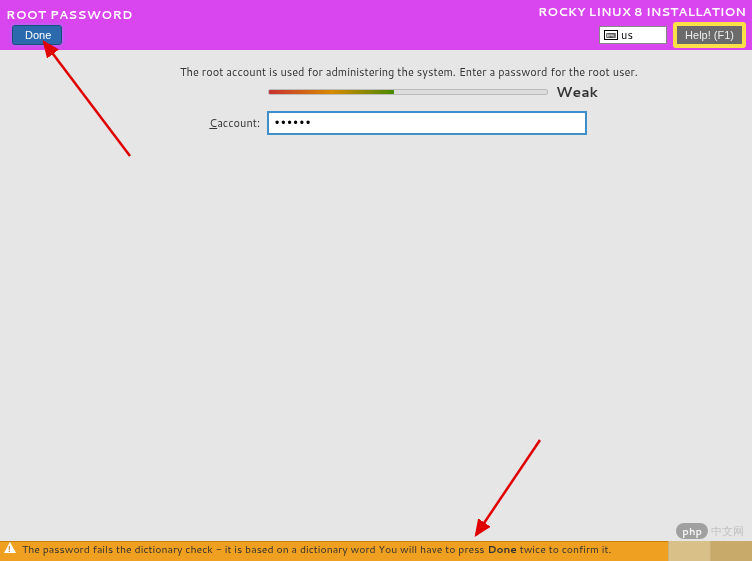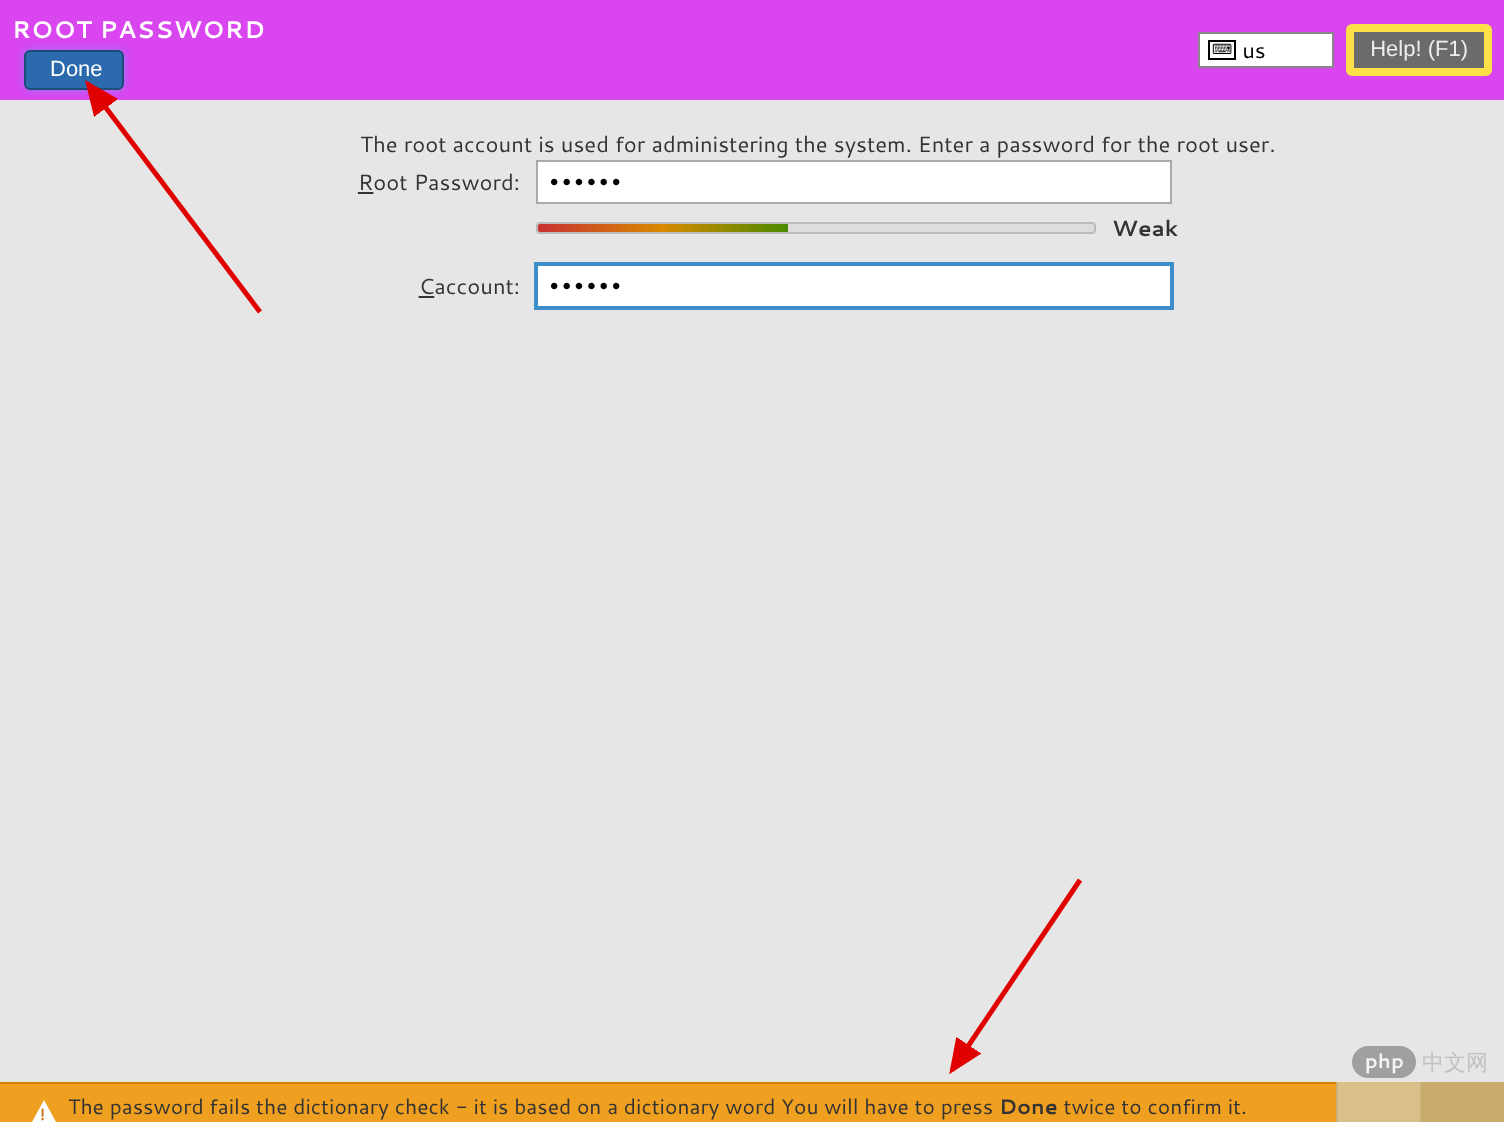--- a/index.html
+++ b/index.html
@@ -68,32 +68,32 @@
       background: #fff;
     }
     .pw-input.focused { border: 1px solid #3d8ec9; outline: 1px solid #3d8ec9; }
     
     .strength-row { display: flex; align-items: center; margin-left: 248px; margin-top: 2px; margin-bottom: 10px; }
     .strength-bar {
       width: 280px; height: 6px; border: 1px solid #bbb; background: #ddd;
       display: flex; overflow: hidden; border-radius: 2px;
     }
     .strength-fill { height: 100%; background: linear-gradient(to right, #c83232, #d88a00, #4a8a00); width: 45%; }
-    .strength-label { font-size: 11px; font-weight: bold; color: #333; margin-left: 8px; }
+    .strength-label { font-size: 14px; font-weight: bold; color: #333; margin-left: 8px; }
     
     .arrow1 { position: absolute; top: 36px; left: 40px; pointer-events: none; }
     .arrow2 { position: absolute; top: 435px; left: 470px; pointer-events: none; }
     
     .warning-bar {
       position: absolute; bottom: 0; left: 0; right: 0;
       background: #f0a020;
       border-top: 1px solid #d08000;
       height: 20px;
-      display: flex; align-items: flex-end;
-      padding: 0 16px;
+      display: flex; align-items: flex-start;
+      padding: 0 4px;
       font-size: 10.5px; color: #333;
       gap: 6px;
     }
     .warn-icon {
       width: 0; height: 0;
       border-left: 6px solid transparent;
       border-right: 6px solid transparent;
       border-bottom: 11px solid #fff;
       position: relative;
     }
@@ -117,37 +117,34 @@
   </style>
 </head>
 <body>
 
 <div class="header">
   <div class="header-left">
     <div class="page-title">ROOT PASSWORD</div>
     <button class="done-btn">Done</button>
   </div>
   <div class="header-right">
+    <div class="install-title">ROCKY LINUX 8 INSTALLATION</div>
     <div class="header-controls">
       <div class="kb-layout">
         <span class="kb-icon">⌨</span>
         <span>us</span>
       </div>
       <button class="help-btn">Help! (F1)</button>
     </div>
   </div>
 </div>
 
 <div class="content">
   <div class="intro-text">The root account is used for administering the system.  Enter a password for the root user.</div>
 
-  <div class="form-row">
-    <label class="form-label"><span class="underline">R</span><span>oot Password:</span></label>
-    <input type="password" class="pw-input" value="••••••" style="">
-  </div>
 
   <div class="strength-row">
     <div class="strength-bar">
       <div class="strength-fill"></div>
     </div>
     <span class="strength-label">Weak</span>
   </div>
 
   <div class="form-row">
     <label class="form-label"><span class="underline">C</span><span>account:</span></label>

